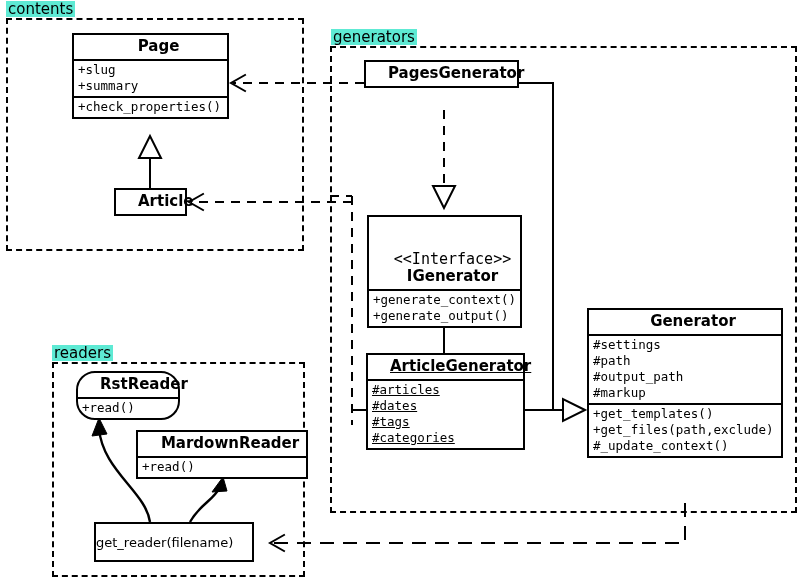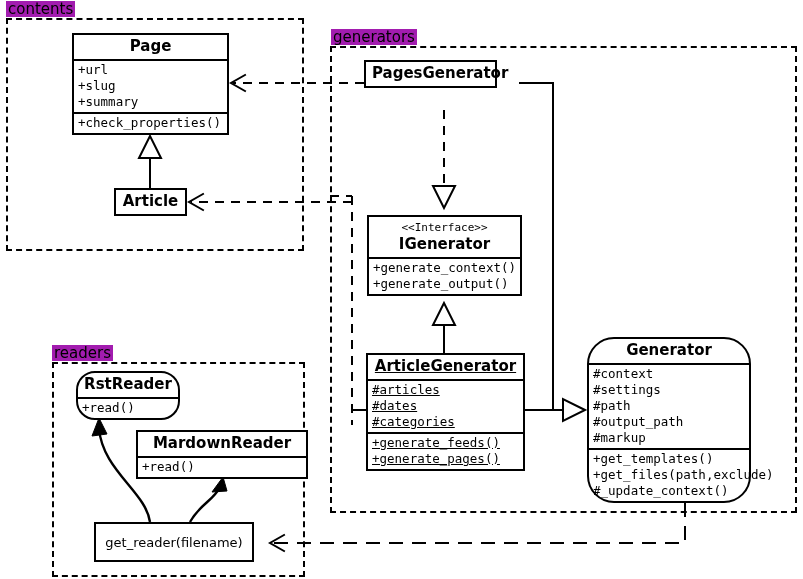--- a/index.html
+++ b/index.html
@@ -15,79 +15,80 @@
 
   
   .pkg{position:absolute;box-sizing:border-box;background:transparent;}
   .pkg-border{border:2px dashed #000;}
   .pkg-label{
     position:absolute;
     font-family:"DejaVu Sans", sans-serif;
     font-size:15px;
     line-height:16px;
     color:#000;
-    background:#a21caf;
+    background:#5eead4;
     padding:0 2px;
     white-space:nowrap;
   }
 
   
   .uml{
     position:absolute;
     box-sizing:border-box;
     border:2px solid #000;
     background:#ffffff;
     font-family:"DejaVu Sans Mono", monospace;
     font-size:12.5px;
     z-index:5;
   }
   .uml .name{
     font-family:"DejaVu Sans", sans-serif;
     font-weight:bold;
     font-size:15px;
     text-align:center;
-    padding:3px 6px 4px 6px;
+    padding:3px 6px 4px 22px;
     line-height:17px;
     white-space:nowrap;
   }
   .uml .stereo{
     font-family:"DejaVu Sans Mono", monospace;
     font-weight:normal;
-    font-size:11px;
+    font-size:15px;
     display:block;
     line-height:15px;
     padding-bottom:1px;
+    margin-top:32px;
   }
   .uml .sep{border-top:2px solid #000;}
   .uml .compartment{
     padding:1px 4px 2px 4px;
     line-height:16px;
     white-space:nowrap;
   }
   .uml .compartment div{line-height:16px;}
   .uml.plain{
     font-family:"DejaVu Sans", sans-serif;
     font-size:13px;
-    display:flex;align-items:center;justify-content:center;
+    display:flex;align-items:center;
   }
 
   
   #pkg-contents{left:6px;  top:18px;  width:298px; height:233px;}
   #lbl-contents{left:6px;  top:1px;}
   #pkg-generators{left:330px; top:46px; width:467px; height:467px;}
   #lbl-generators{left:331px; top:29px;}
   #pkg-readers{left:52px; top:362px; width:253px; height:215px;}
   #lbl-readers{left:52px; top:345px;}
 
   #cls-page{left:72px;  top:33px;  width:157px;}
   #cls-article{left:114px; top:188px; width:73px;}
-  #cls-pagesgenerator{left:364px; top:60px; width:133px;}
+  #cls-pagesgenerator{left:364px; top:60px; width:155px;}
   #cls-igenerator{left:367px; top:215px; width:155px;}
   #cls-articlegenerator{left:366px; top:353px; width:159px;text-decoration:underline;}
-  #cls-generator{left:587px; top:337px; width:164px;border-radius:27px;}
+  #cls-generator{left:587px; top:308px; width:196px;}
   #cls-rstreader{left:76px;  top:371px; width:104px;border-radius:19px;}
   #cls-mardownreader{left:136px; top:430px; width:172px;}
   #cls-getreader{left:94px;  top:522px; width:160px; height:40px;}
 </style>
 </head>
 <body>
 
 <div id="canvas">
 
   <div class="pkg pkg-border" id="pkg-contents" style="border-style:dashed;"></div>
@@ -131,21 +132,20 @@
     <path d="M150,522 C146,492 102,470 99,428" stroke="#000" stroke-width="2.4" fill="none"></path>
     <polygon points="99,418 92,436 107,434" stroke="#000" stroke-width="1" fill="#000"></polygon>
 
     <path d="M190,522 C200,504 214,500 220,487" stroke="#000" stroke-width="2.4" fill="none"></path>
     <polygon points="223,477 212,492 227,491" stroke="#000" stroke-width="1" fill="#000"></polygon>
   </svg>
 
   <div class="uml" id="cls-page">
     <div class="name">Page</div>
     <div class="compartment sep">
-      <div>+url</div>
       <div>+slug</div>
       <div>+summary</div>
     </div>
     <div class="compartment sep">
       <div>+check_properties()</div>
     </div>
   </div>
 
   <div class="uml" id="cls-article">
     <div class="name">Article</div>
@@ -164,32 +164,28 @@
       <div>+generate_context()</div>
       <div>+generate_output()</div>
     </div>
   </div>
 
   <div class="uml" id="cls-articlegenerator">
     <div class="name">ArticleGenerator</div>
     <div class="compartment sep">
       <div>#articles</div>
       <div>#dates</div>
+      <div>#tags</div>
       <div>#categories</div>
-    </div>
-    <div class="compartment sep">
-      <div>+generate_feeds()</div>
-      <div>+generate_pages()</div>
     </div>
   </div>
 
   <div class="uml" id="cls-generator">
     <div class="name">Generator</div>
     <div class="compartment sep">
-      <div>#context</div>
       <div>#settings</div>
       <div>#path</div>
       <div>#output_path</div>
       <div>#markup</div>
     </div>
     <div class="compartment sep">
       <div>+get_templates()</div>
       <div>+get_files(path,exclude)</div>
       <div>#_update_context()</div>
     </div>

